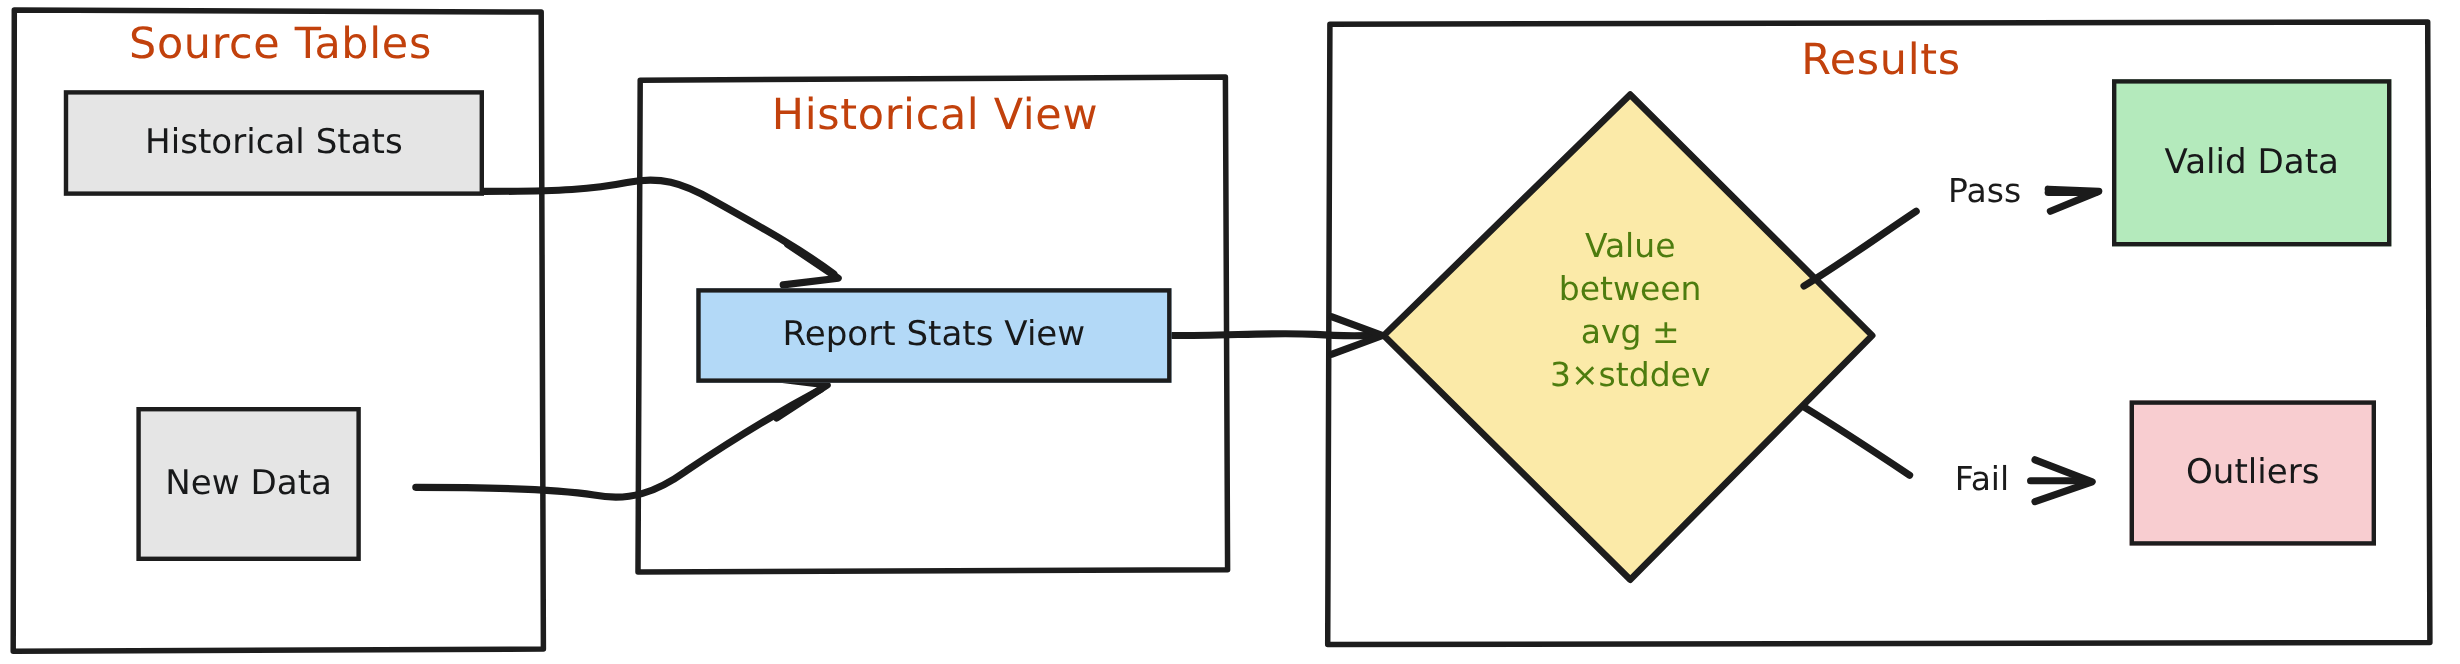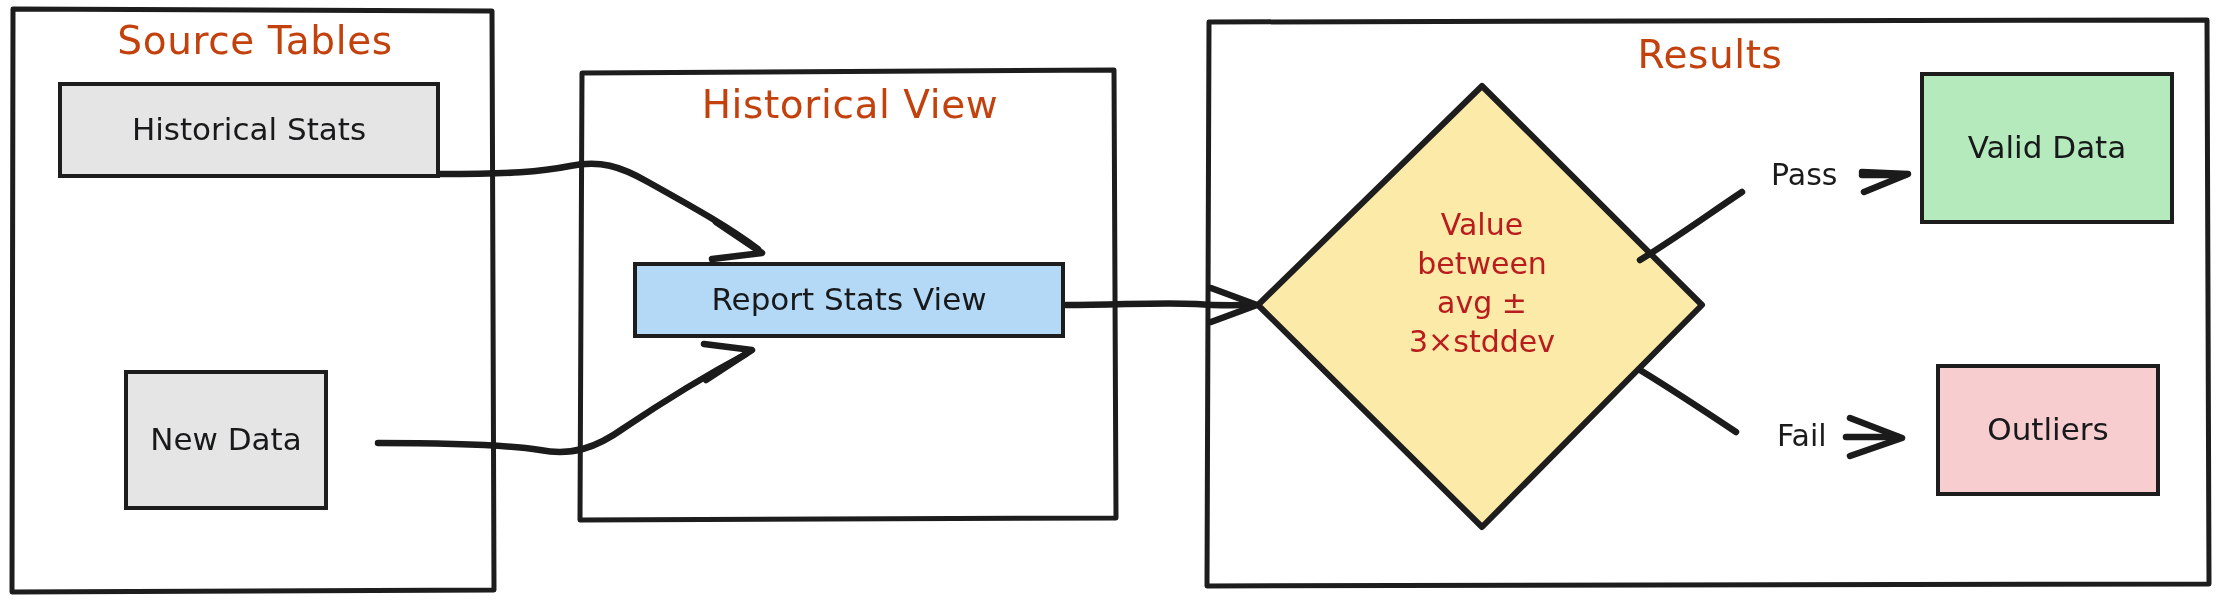--- a/index.html
+++ b/index.html
@@ -21,21 +21,21 @@
   .n-grey{background:#e5e5e5;border:4px solid #1d1d1d;font-size:31px;}
   .n-blue{background:#b3d9f7;border:4px solid #1d1d1d;font-size:31px;}
   .n-green{background:#b4eabc;border:4px solid #1d1d1d;font-size:31px;}
   .n-pink{background:#f8cdd0;border:4px solid #1d1d1d;font-size:31px;}
 
   .edge-label{
     position:absolute;font-size:30px;color:#1b1b1b;white-space:nowrap;
     background:#fff;padding:0 3px;text-align:center;
   }
   .diamond-text{
-    position:absolute;font-size:30px;color:#b91c1c;text-align:center;
+    position:absolute;font-size:30px;color:#4d7c0f;text-align:center;
     line-height:1.30;white-space:pre-line;
   }
 </style>
 </head>
 <body>
 
 <div id="stage">
 
   <svg id="wires" viewBox="0 0 2236 604" xmlns="http://www.w3.org/2000/svg">
     <defs>
@@ -98,21 +98,21 @@
   <div class="container-title" style="left:1560px;top:32px;width:300px;text-align:center;">Results</div>
 
   <div class="node n-grey" style="left:58px;top:82px;width:382px;height:96px;">
     <span>Historical Stats</span>
   </div>
 
   <div class="node n-grey" style="left:124px;top:370px;width:204px;height:140px;">
     <span>New Data</span>
   </div>
 
-  <div class="node n-blue" style="left:633px;top:262px;width:432px;height:76px;">
+  <div class="node n-blue" style="left:633px;top:262px;width:432px;height:86px;">
     <span>Report Stats View</span>
   </div>
 
   <div class="diamond-text" style="left:1342px;top:205px;width:280px;text-align:center;">Value
 between
 avg ±
 3×stddev</div>
 
   <div class="node n-green" style="left:1908px;top:72px;width:254px;height:152px;margin-left:12px;">
     <span>Valid Data</span>

